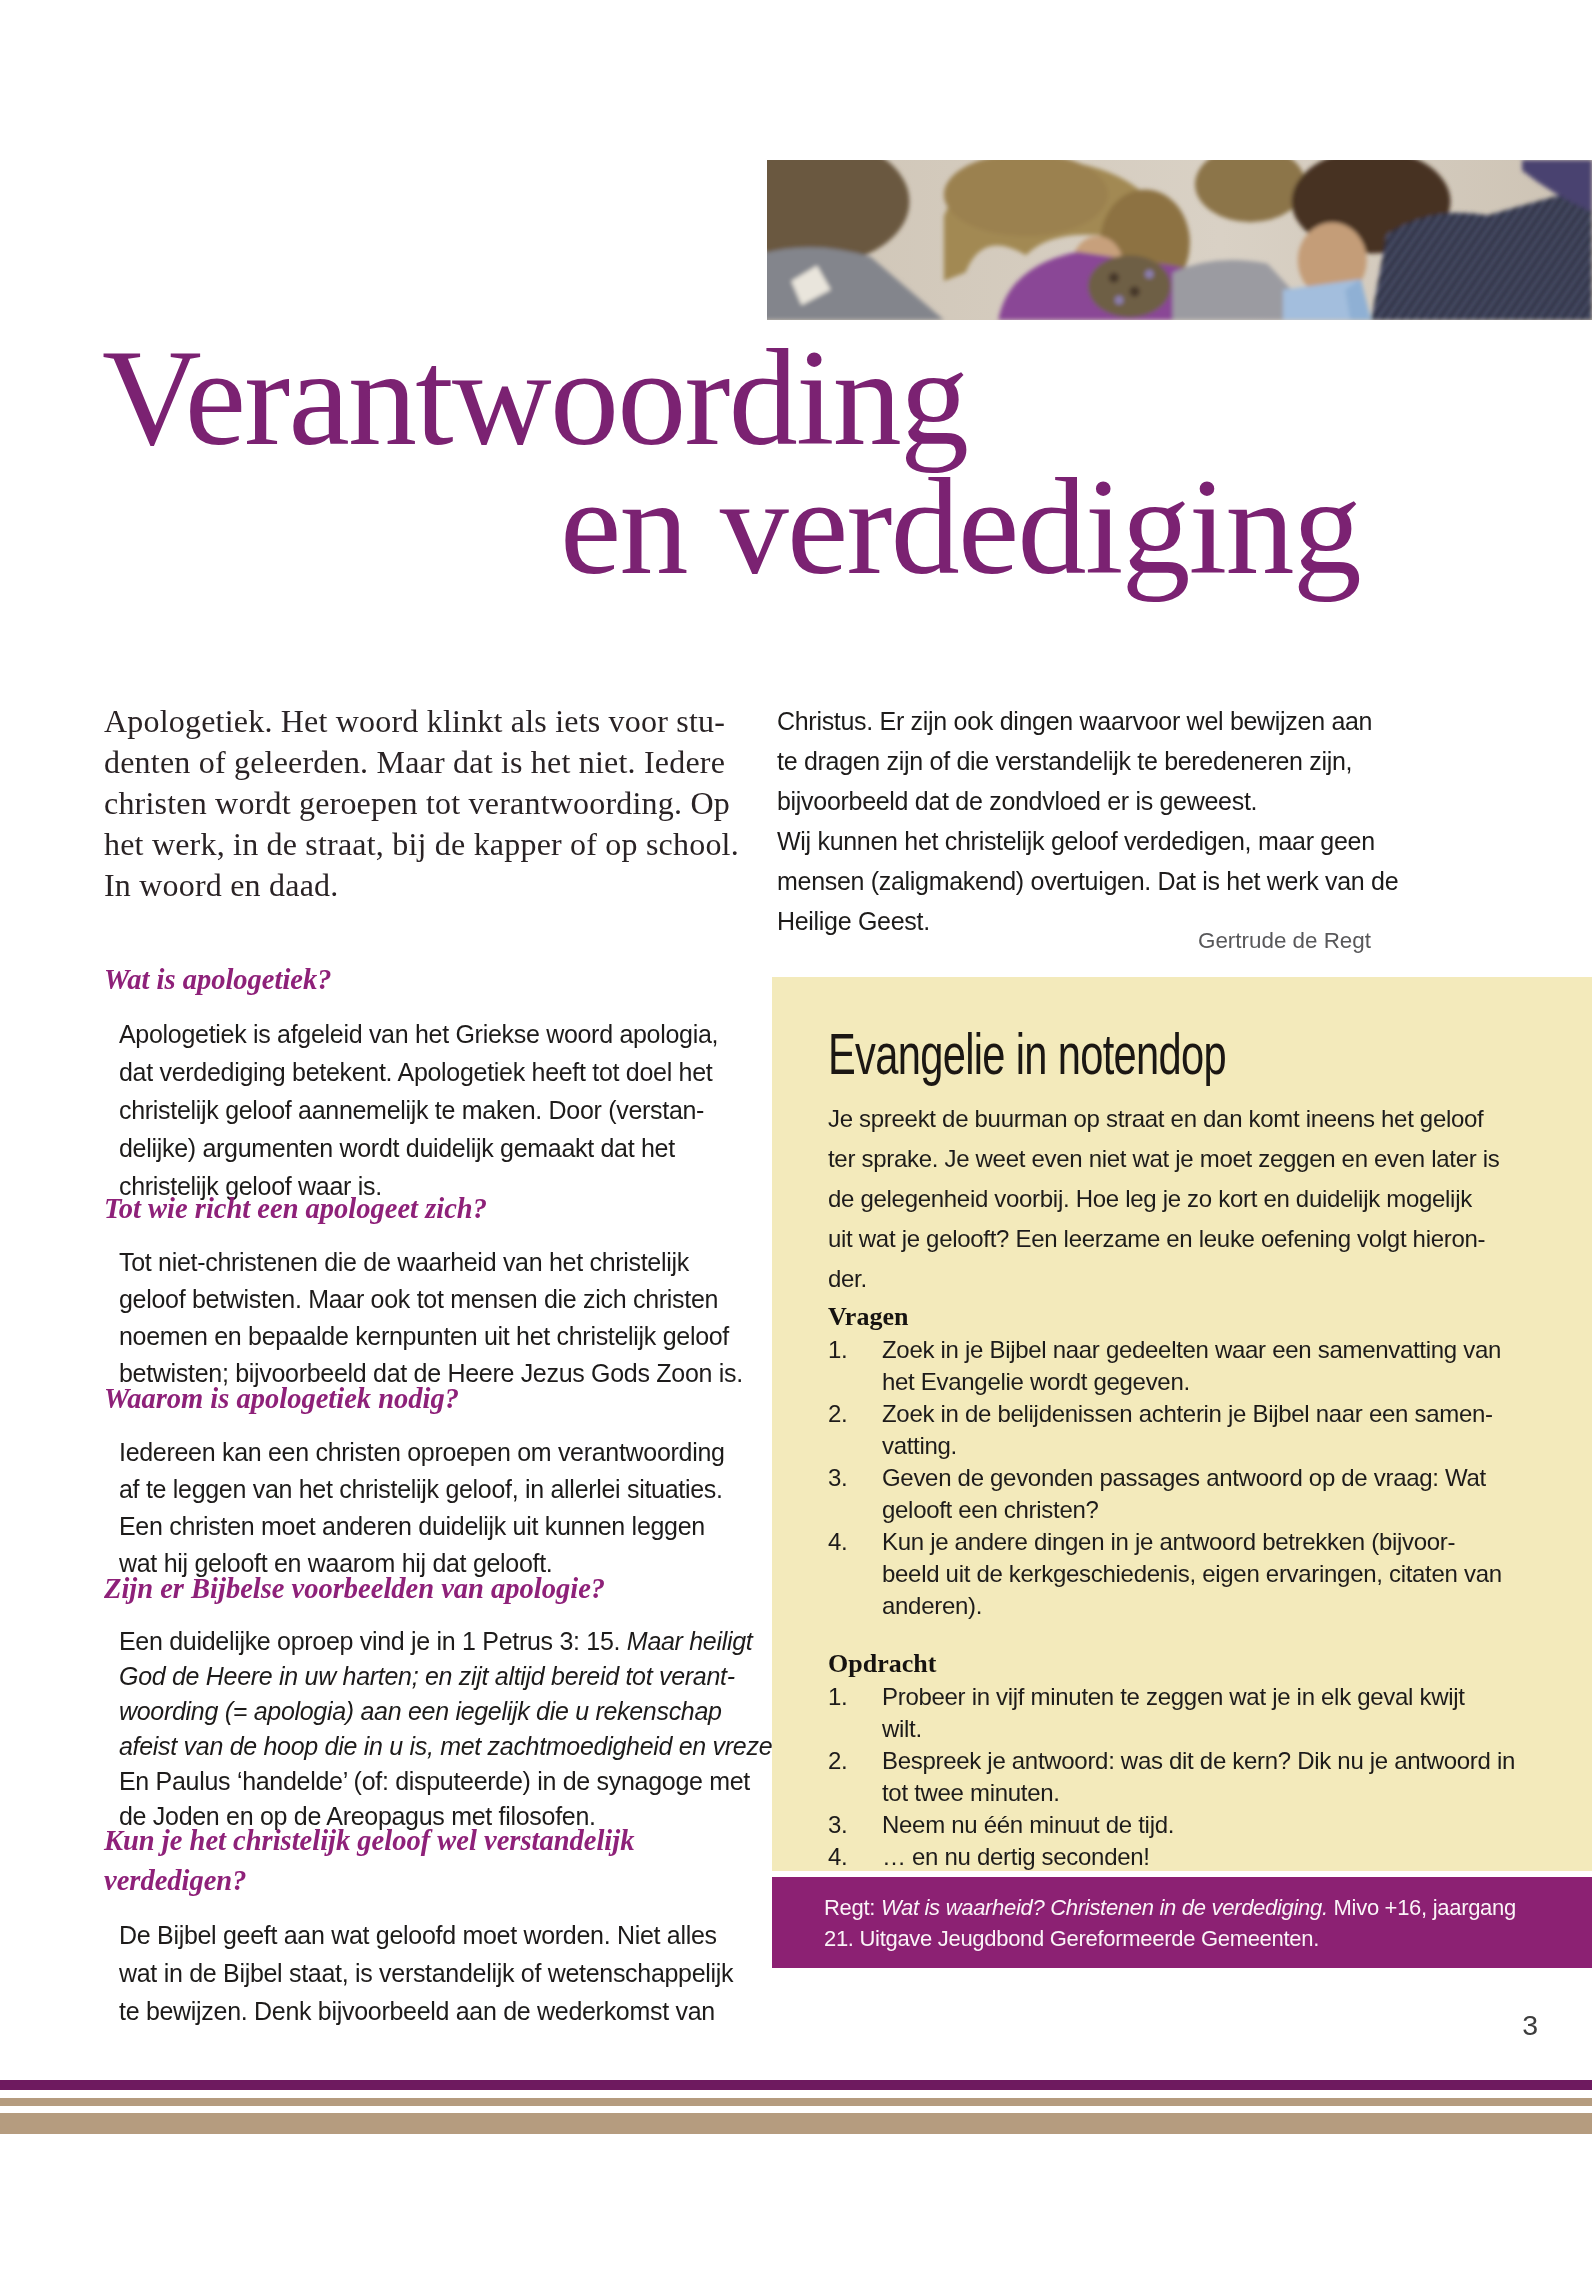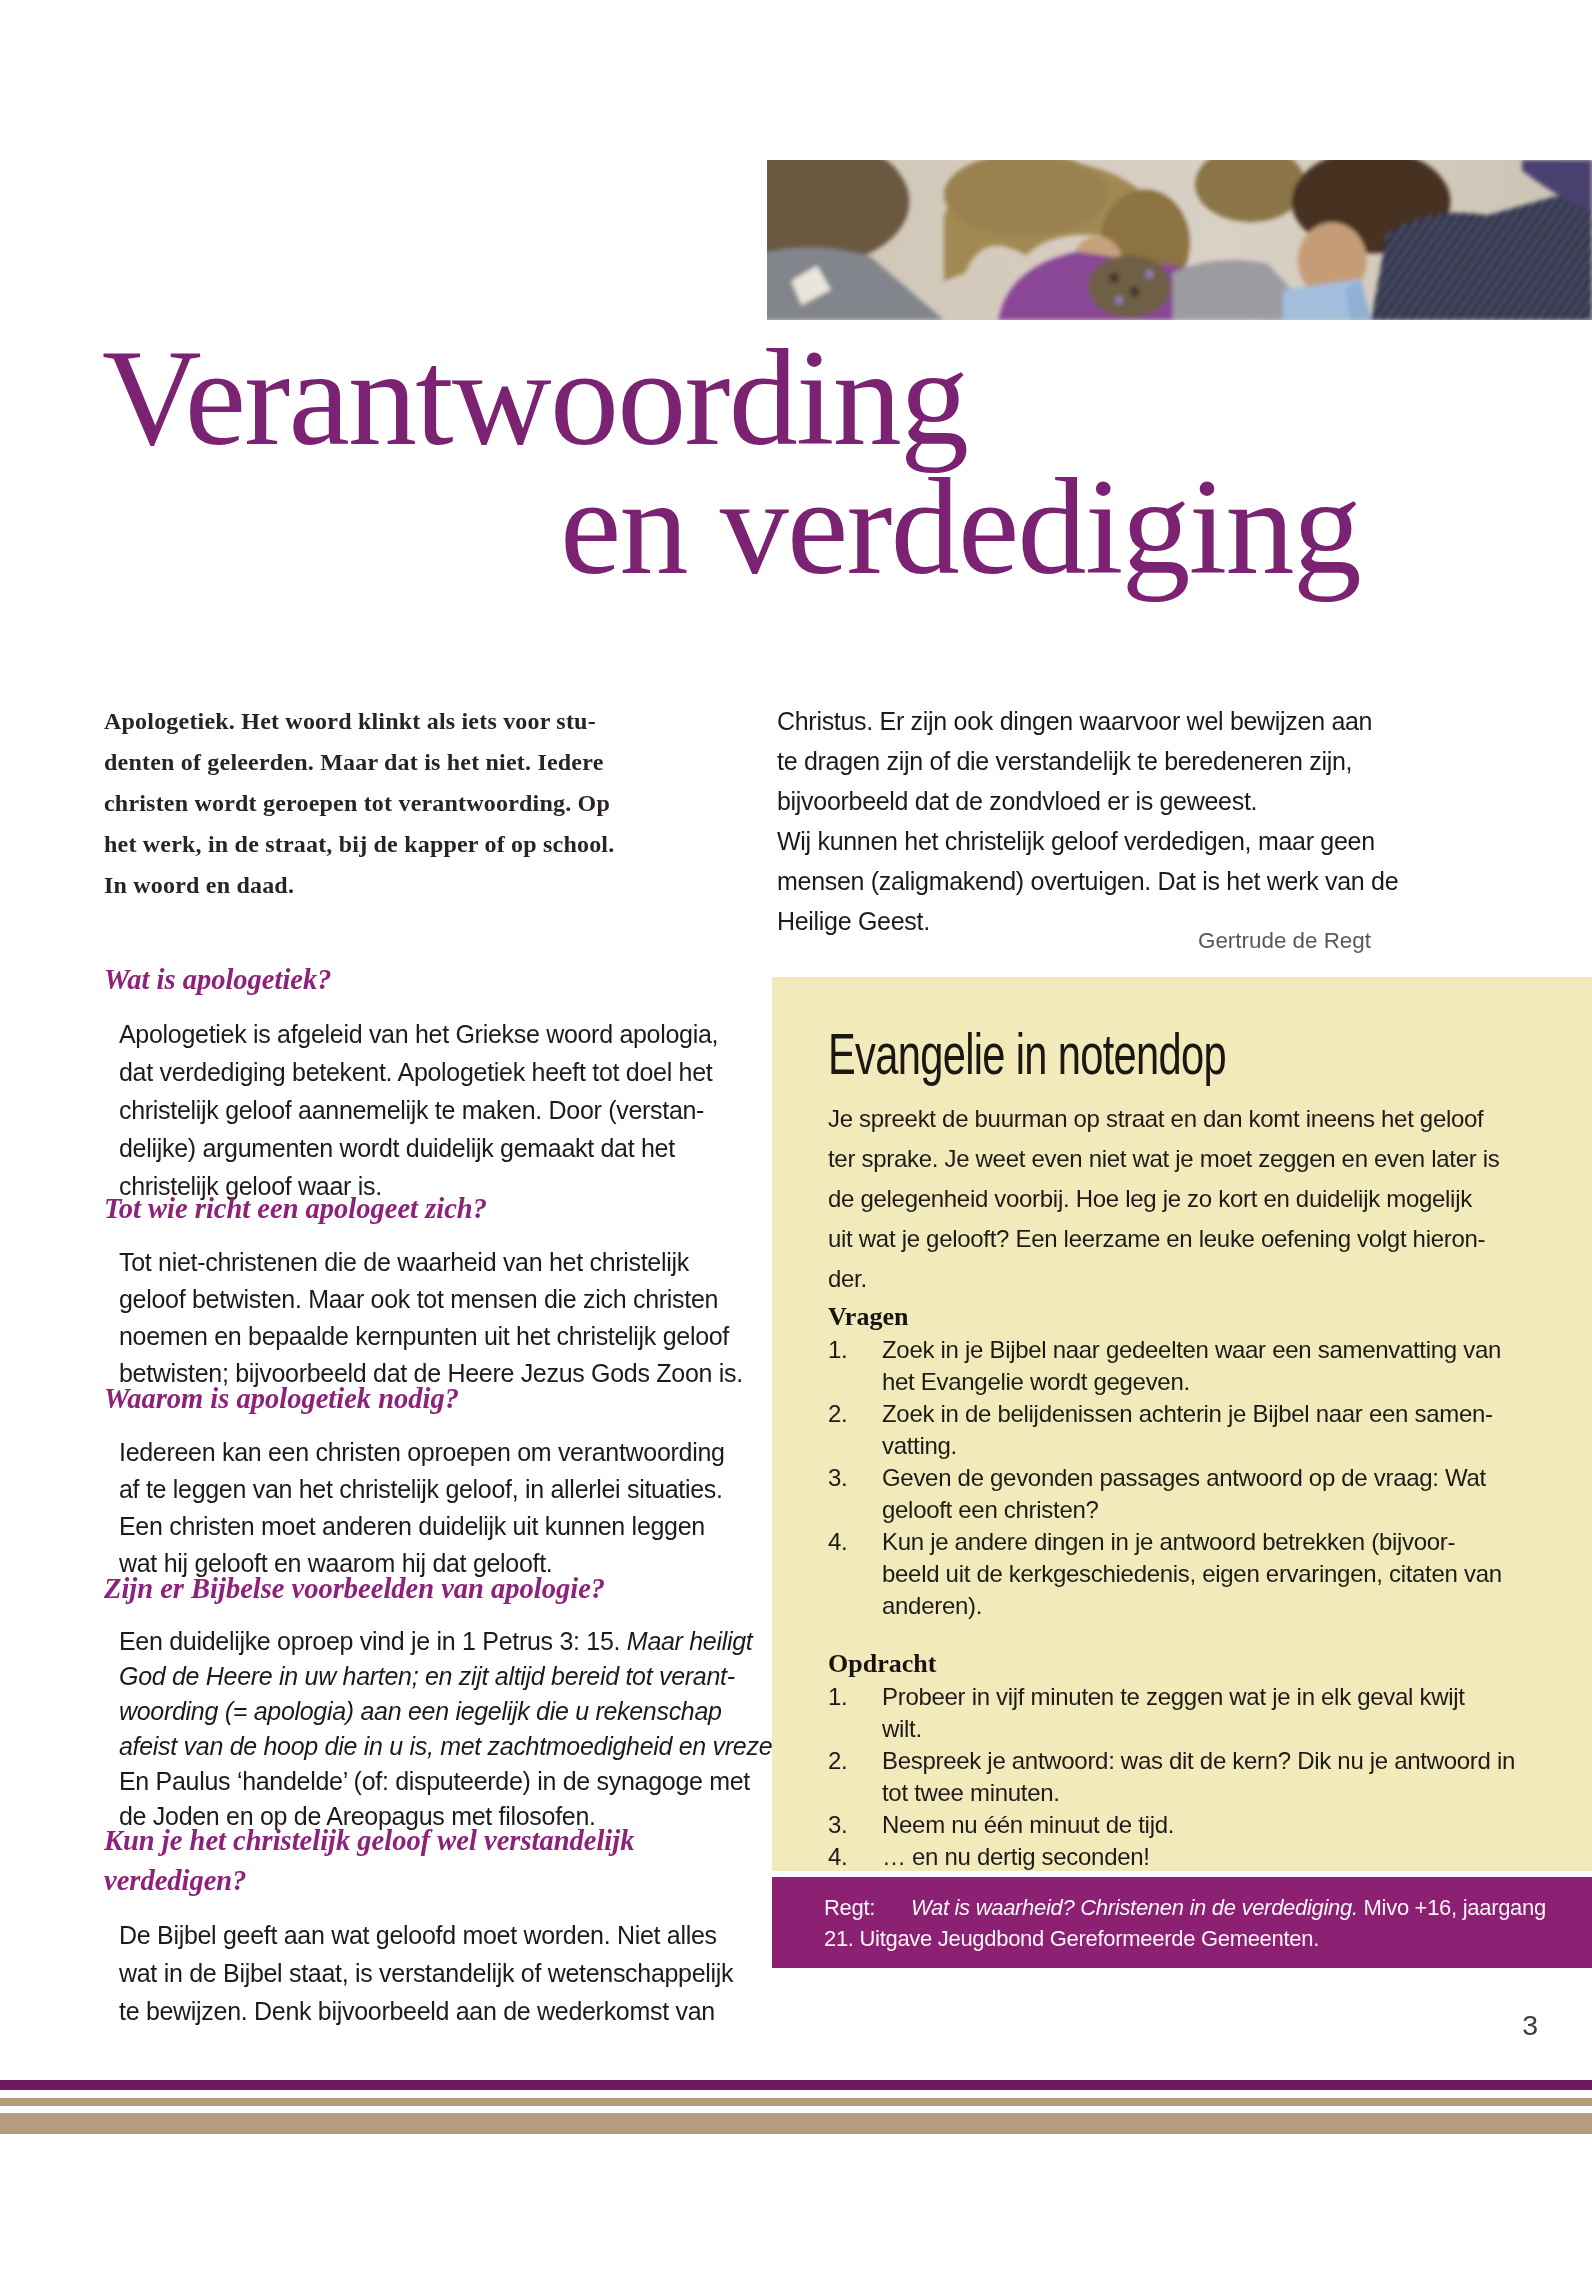--- a/index.html
+++ b/index.html
@@ -9,22 +9,22 @@
   
   .photo{position:absolute;left:767px;top:160px;width:825px;height:160px;display:block;}
 
   
   .title{position:absolute;left:102px;top:333px;font-family:"Liberation Serif","DejaVu Serif",serif;
          font-size:138px;line-height:129px;font-weight:400;color:#7b2272;letter-spacing:-1.7px;}
   .title .t2{margin-left:458px;}
 
   
   .intro{position:absolute;left:104px;top:701px;width:725px;margin:0;
-         font-family:"Liberation Serif","DejaVu Serif",serif;font-weight:700;
-         font-size:24px;line-height:41px;color:#2a2325;white-space:pre-line;letter-spacing:0.2px;}
+         font-family:"Liberation Serif","DejaVu Serif",serif;font-weight:400;
+         font-size:32px;line-height:41px;color:#2a2325;white-space:pre-line;letter-spacing:0.2px;}
   .lsec{position:absolute;left:104px;width:725px;}
   .lsec h3{margin:0;font-family:"Liberation Serif","DejaVu Serif",serif;font-style:italic;font-weight:700;
            font-size:28.5px;line-height:40px;color:#8e2179;white-space:pre-line;}
   .lsec p{margin:15px;font-size:25px;line-height:38px;letter-spacing:-0.3px;white-space:pre-line;color:#1d1b1a;}
   .lsec.lh43 p{line-height:37px;}
   .lsec.lh41 p{line-height:35px;}
   .lsec em{font-style:italic;}
 
   
   .rpara{position:absolute;left:777px;top:701px;width:682px;margin:0;
@@ -42,21 +42,21 @@
                font-size:26px;line-height:35px;color:#161310;}
   .notendop h4.opd{margin-top:24px;}
   .nitem{display:flex;font-size:24px;line-height:32px;letter-spacing:-0.3px;}
   .nnum{width:54px;flex:none;}
   .ntext{white-space:pre-line;}
 
   
   .bron{position:absolute;left:772px;top:1877px;width:820px;height:91px;background:#8c2173;
         box-sizing:border-box;padding:14.7px 21.6px 0 52px;color:#fbf4f8;
         font-size:22px;line-height:31px;letter-spacing:-0.3px;white-space:pre-line;}
-  .bron em{font-style:italic;margin-left:30px;}
+  .bron em{font-style:italic;}
 
   .pagenum{position:absolute;left:1486px;top:2009px;width:52px;text-align:right;
            font-size:28.5px;color:#3d3d3d;}
 
   
   .stripe{position:absolute;left:0;width:1592px;}
   .sp{top:2080px;height:9.5px;background:#6e1a5f;}
   .st1{top:2098px;height:7.8px;background:#b59c7f;}
   .st2{top:2113px;height:21px;background:#b59c7f;}
 </style>

